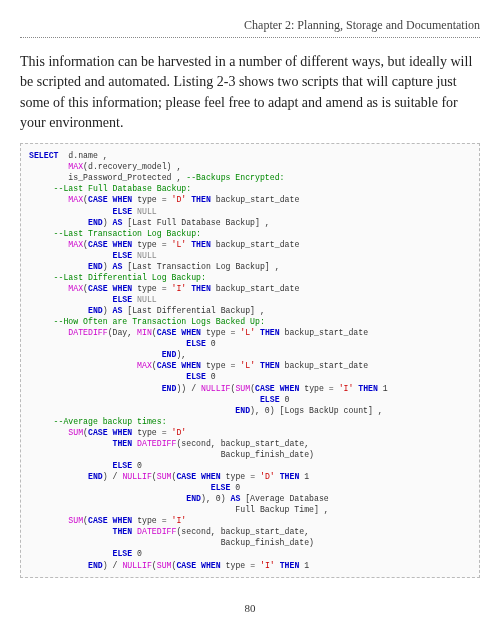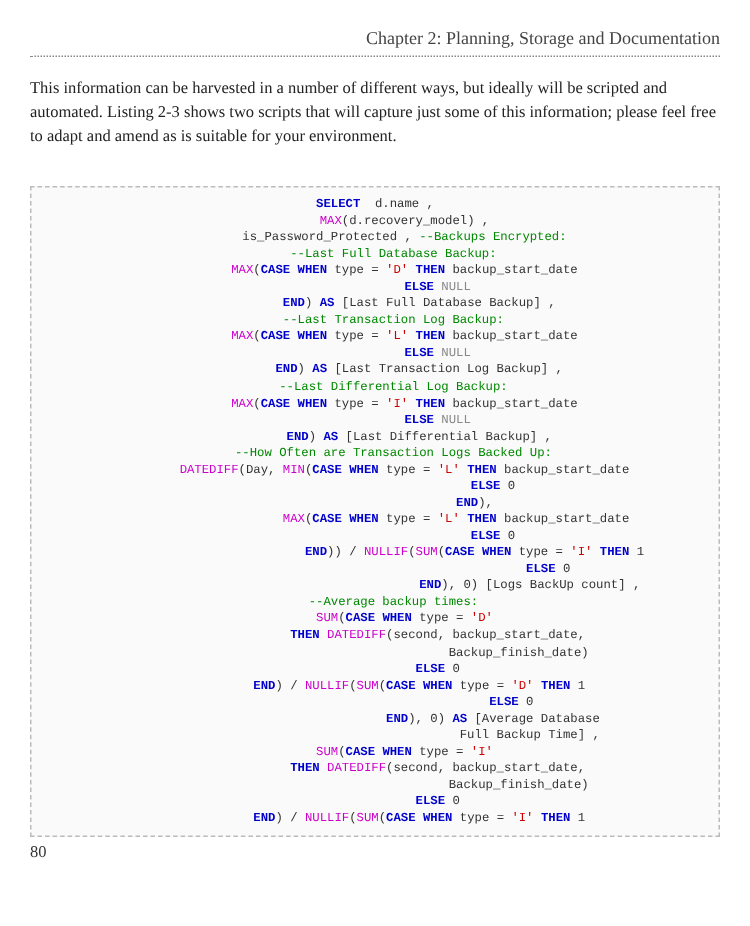--- a/index.html
+++ b/index.html
@@ -14,45 +14,45 @@
     }
     .chapter-title {
       text-align: right;
       font-size: 12px;
       color: #444;
       padding-bottom: 4px;
       border-bottom: 1px dotted #888;
       margin-bottom: 14px;
     }
     .body-text {
-      font-size: 11px;
+      font-size: 14px;
       line-height: 1.45;
       color: #222;
-      margin-bottom: 24px;
+      margin-bottom: 10px;
     }
     .code-block {
       border: 1px dashed #bbb;
       background: #fafafa;
       padding: 6px 8px;
       font-family: 'Courier New', Courier, monospace;
       font-size: 8.2px;
       line-height: 1.35;
       white-space: pre;
       overflow: hidden;
       color: #333;
-      text-align: center;
     }
     .kw { color: #0000cc; font-weight: bold; }
     .fn { color: #cc00cc; }
     .str { color: #cc0000; }
     .nul { color: #888; }
     .com { color: #008800; }
     .page-num {
+      text-align: center;
       font-size: 11px;
-      margin-top: 4px;
+      margin-top: 24px;
       color: #333;
     }
   </style>
 </head>
 <body>
 
 <div class="chapter-title">Chapter 2: Planning, Storage and Documentation</div>
 
 <p class="body-text">This information can be harvested in a number of different ways, but ideally will be scripted and automated. Listing 2-3 shows two scripts that will capture just some of this information; please feel free to adapt and amend as is suitable for your environment.</p>
 

